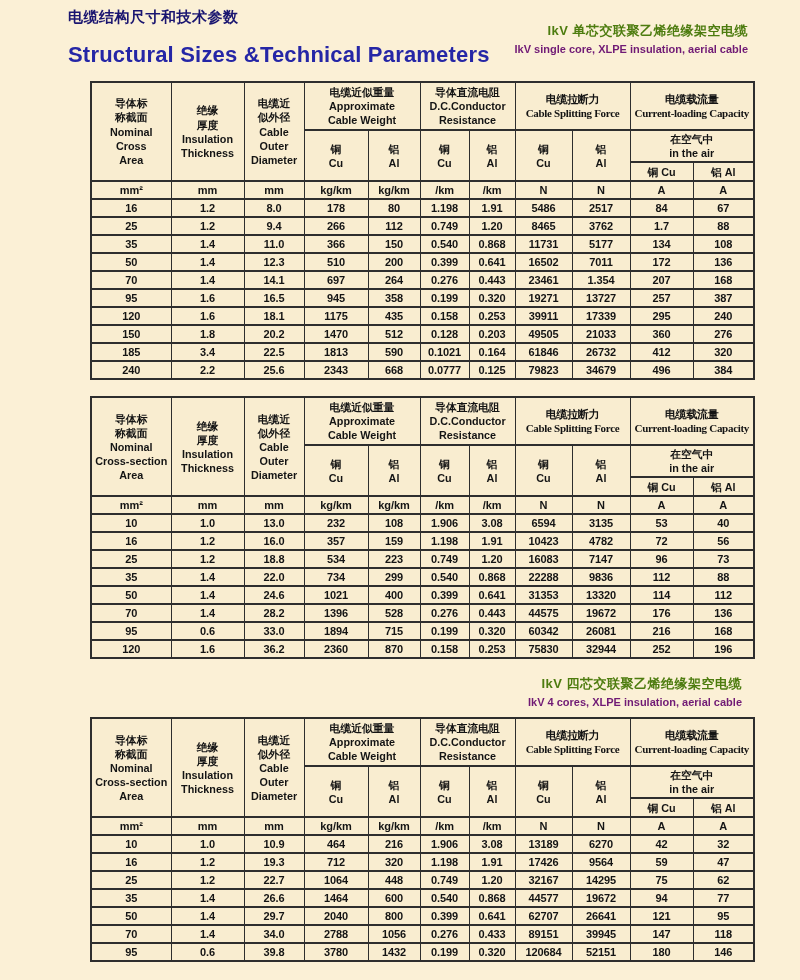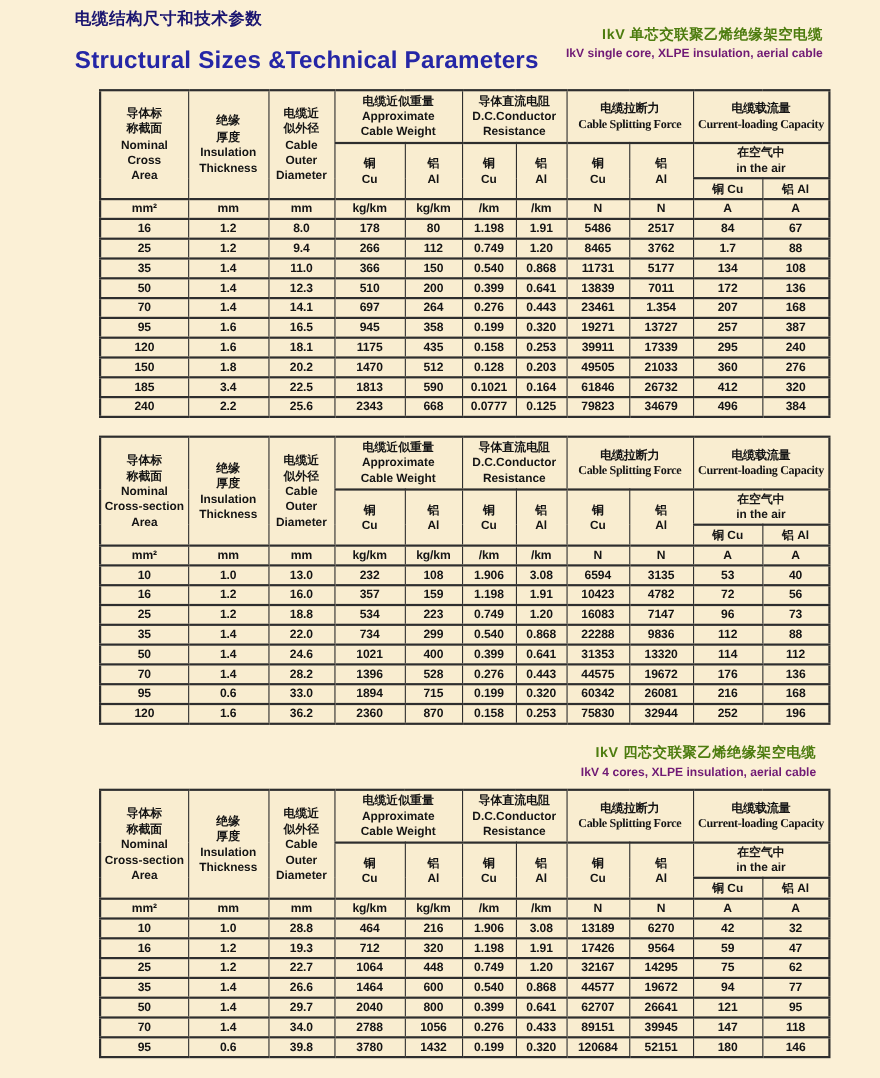--- a/index.html
+++ b/index.html
@@ -192,21 +192,21 @@
               <td>108</td>
             </tr>
             <tr>
               <td>50</td>
               <td>1.4</td>
               <td>12.3</td>
               <td>510</td>
               <td>200</td>
               <td>0.399</td>
               <td>0.641</td>
-              <td>13839</td>
+              <td>16502</td>
               <td>7011</td>
               <td>172</td>
               <td>136</td>
             </tr>
             <tr>
               <td>70</td>
               <td>1.4</td>
               <td>14.1</td>
               <td>697</td>
               <td>264</td>
@@ -550,21 +550,21 @@
               <td>/km</td>
               <td>/km</td>
               <td>N</td>
               <td>N</td>
               <td>A</td>
               <td>A</td>
             </tr>
             <tr>
               <td>10</td>
               <td>1.0</td>
-              <td>28.8</td>
+              <td>10.9</td>
               <td>464</td>
               <td>216</td>
               <td>1.906</td>
               <td>3.08</td>
               <td>13189</td>
               <td>6270</td>
               <td>42</td>
               <td>32</td>
             </tr>
             <tr>

